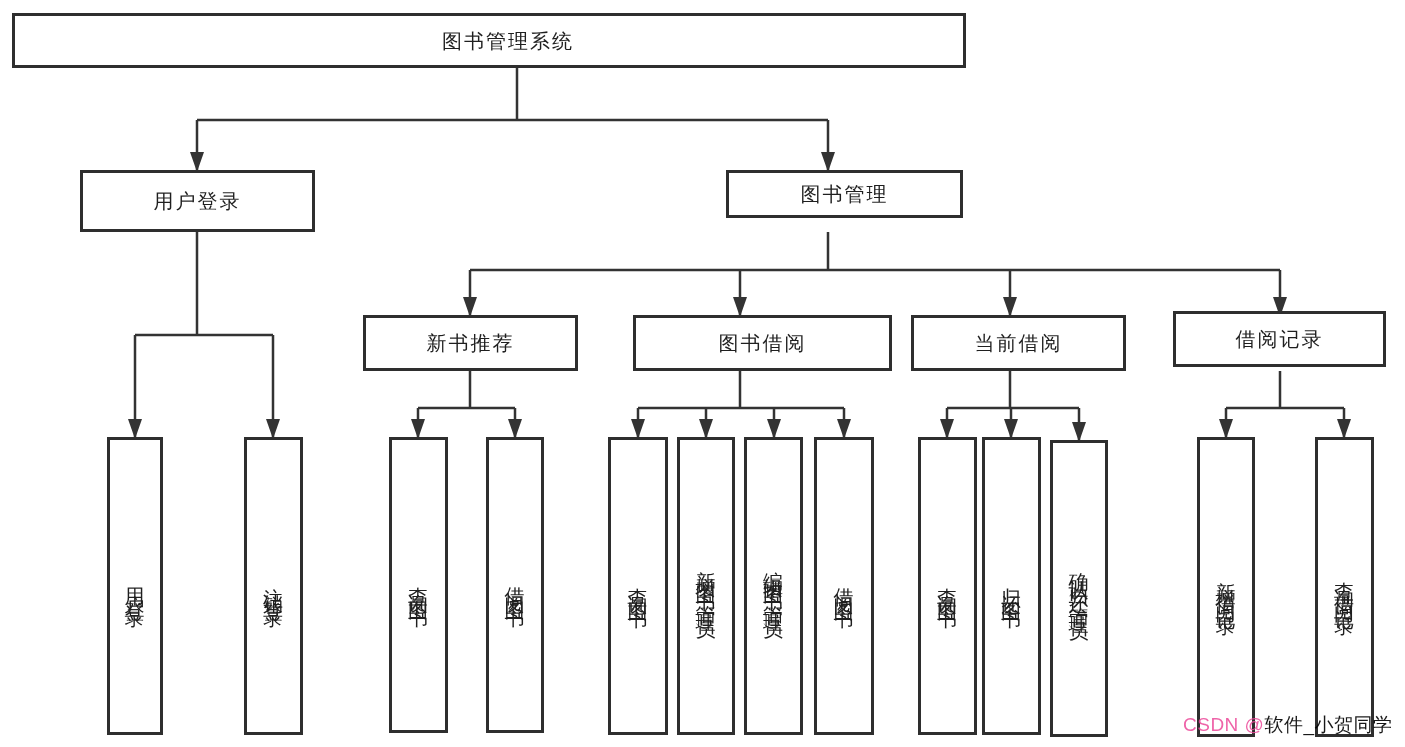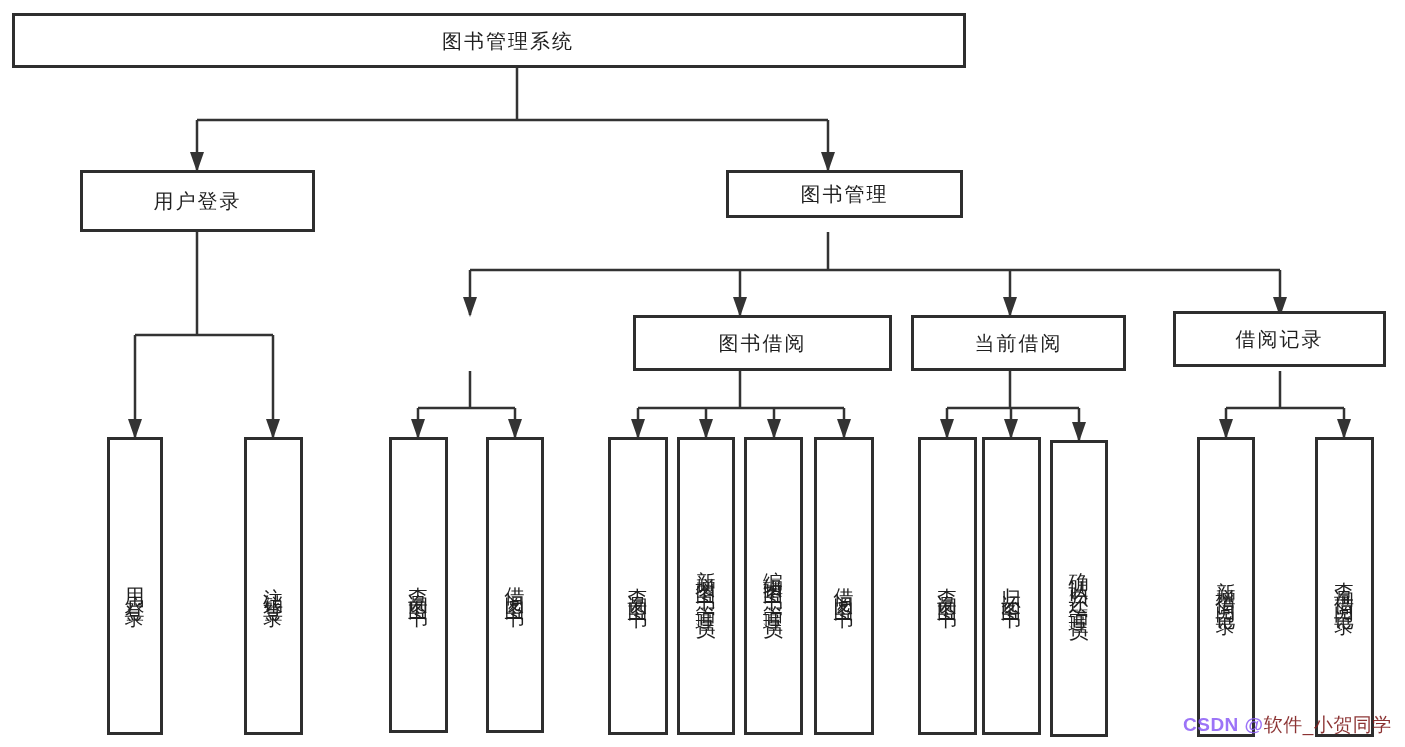--- a/index.html
+++ b/index.html
@@ -39,22 +39,22 @@
     line-height: 1.0;
   }
   .watermark {
     position: absolute;
     left: 1183px;
     top: 712px;
     font-size: 19px;
     letter-spacing: 0.5px;
     white-space: nowrap;
   }
-  .watermark .wm-prefix { color: #8b5cf6; opacity: 0.85; font-weight: bold; }
-  .watermark .wm-name   { color: #7f1d1d; opacity: 0.9; }
+  .watermark .wm-prefix { color: #ec4899; opacity: 0.85; }
+  .watermark .wm-name   { color: #000000; opacity: 0.9; }
 </style>
 </head>
 <body>
 
 <div class="stage">
 
   <svg class="connectors" viewBox="0 0 1405 747" xmlns="http://www.w3.org/2000/svg">
     <defs>
       <marker id="ah" viewBox="0 0 20 14" refX="18" refY="7" markerWidth="20" markerHeight="14" markerUnits="userSpaceOnUse" orient="auto">
         <path d="M0,0 L20,7 L0,14 Z" fill="#333333"></path>
@@ -97,20 +97,21 @@
     <line x1="1079" y1="408" x2="1079" y2="440" stroke="#333333" stroke-width="2.5" marker-end="url(#ah)"></line>
     <line x1="1226" y1="408" x2="1226" y2="437" stroke="#333333" stroke-width="2.5" marker-end="url(#ah)"></line>
     <line x1="1344" y1="408" x2="1344" y2="437" stroke="#333333" stroke-width="2.5" marker-end="url(#ah)"></line>
   </svg>
 
   <div class="node" style="left:12px; top:13px; width:954px; height:55px;padding-left:38px;">图书管理系统</div>
 
   <div class="node" style="left:80px; top:170px; width:235px; height:62px;">用户登录</div>
   <div class="node" style="left:726px; top:170px; width:237px; height:48px;">图书管理</div>
 
+  <div class="node" style="left:363px; top:315px; width:215px; height:56px;">新书推荐</div>
   <div class="node" style="left:633px; top:315px; width:259px; height:56px;">图书借阅</div>
   <div class="node" style="left:903px; top:315px; width:215px; height:56px;margin-left:8px;">当前借阅</div>
   <div class="node" style="left:1173px; top:311px; width:213px; height:56px;">借阅记录</div>
 
   <div class="node vert" style="left:107px; top:437px; width:56px; height:298px;">用户登录</div>
   <div class="node vert" style="left:244px; top:437px; width:59px; height:298px;">注销登录</div>
 
   <div class="node vert" style="left:389px; top:437px; width:59px; height:296px;">查询图书</div>
   <div class="node vert" style="left:486px; top:437px; width:58px; height:296px;">借阅图书</div>
 

